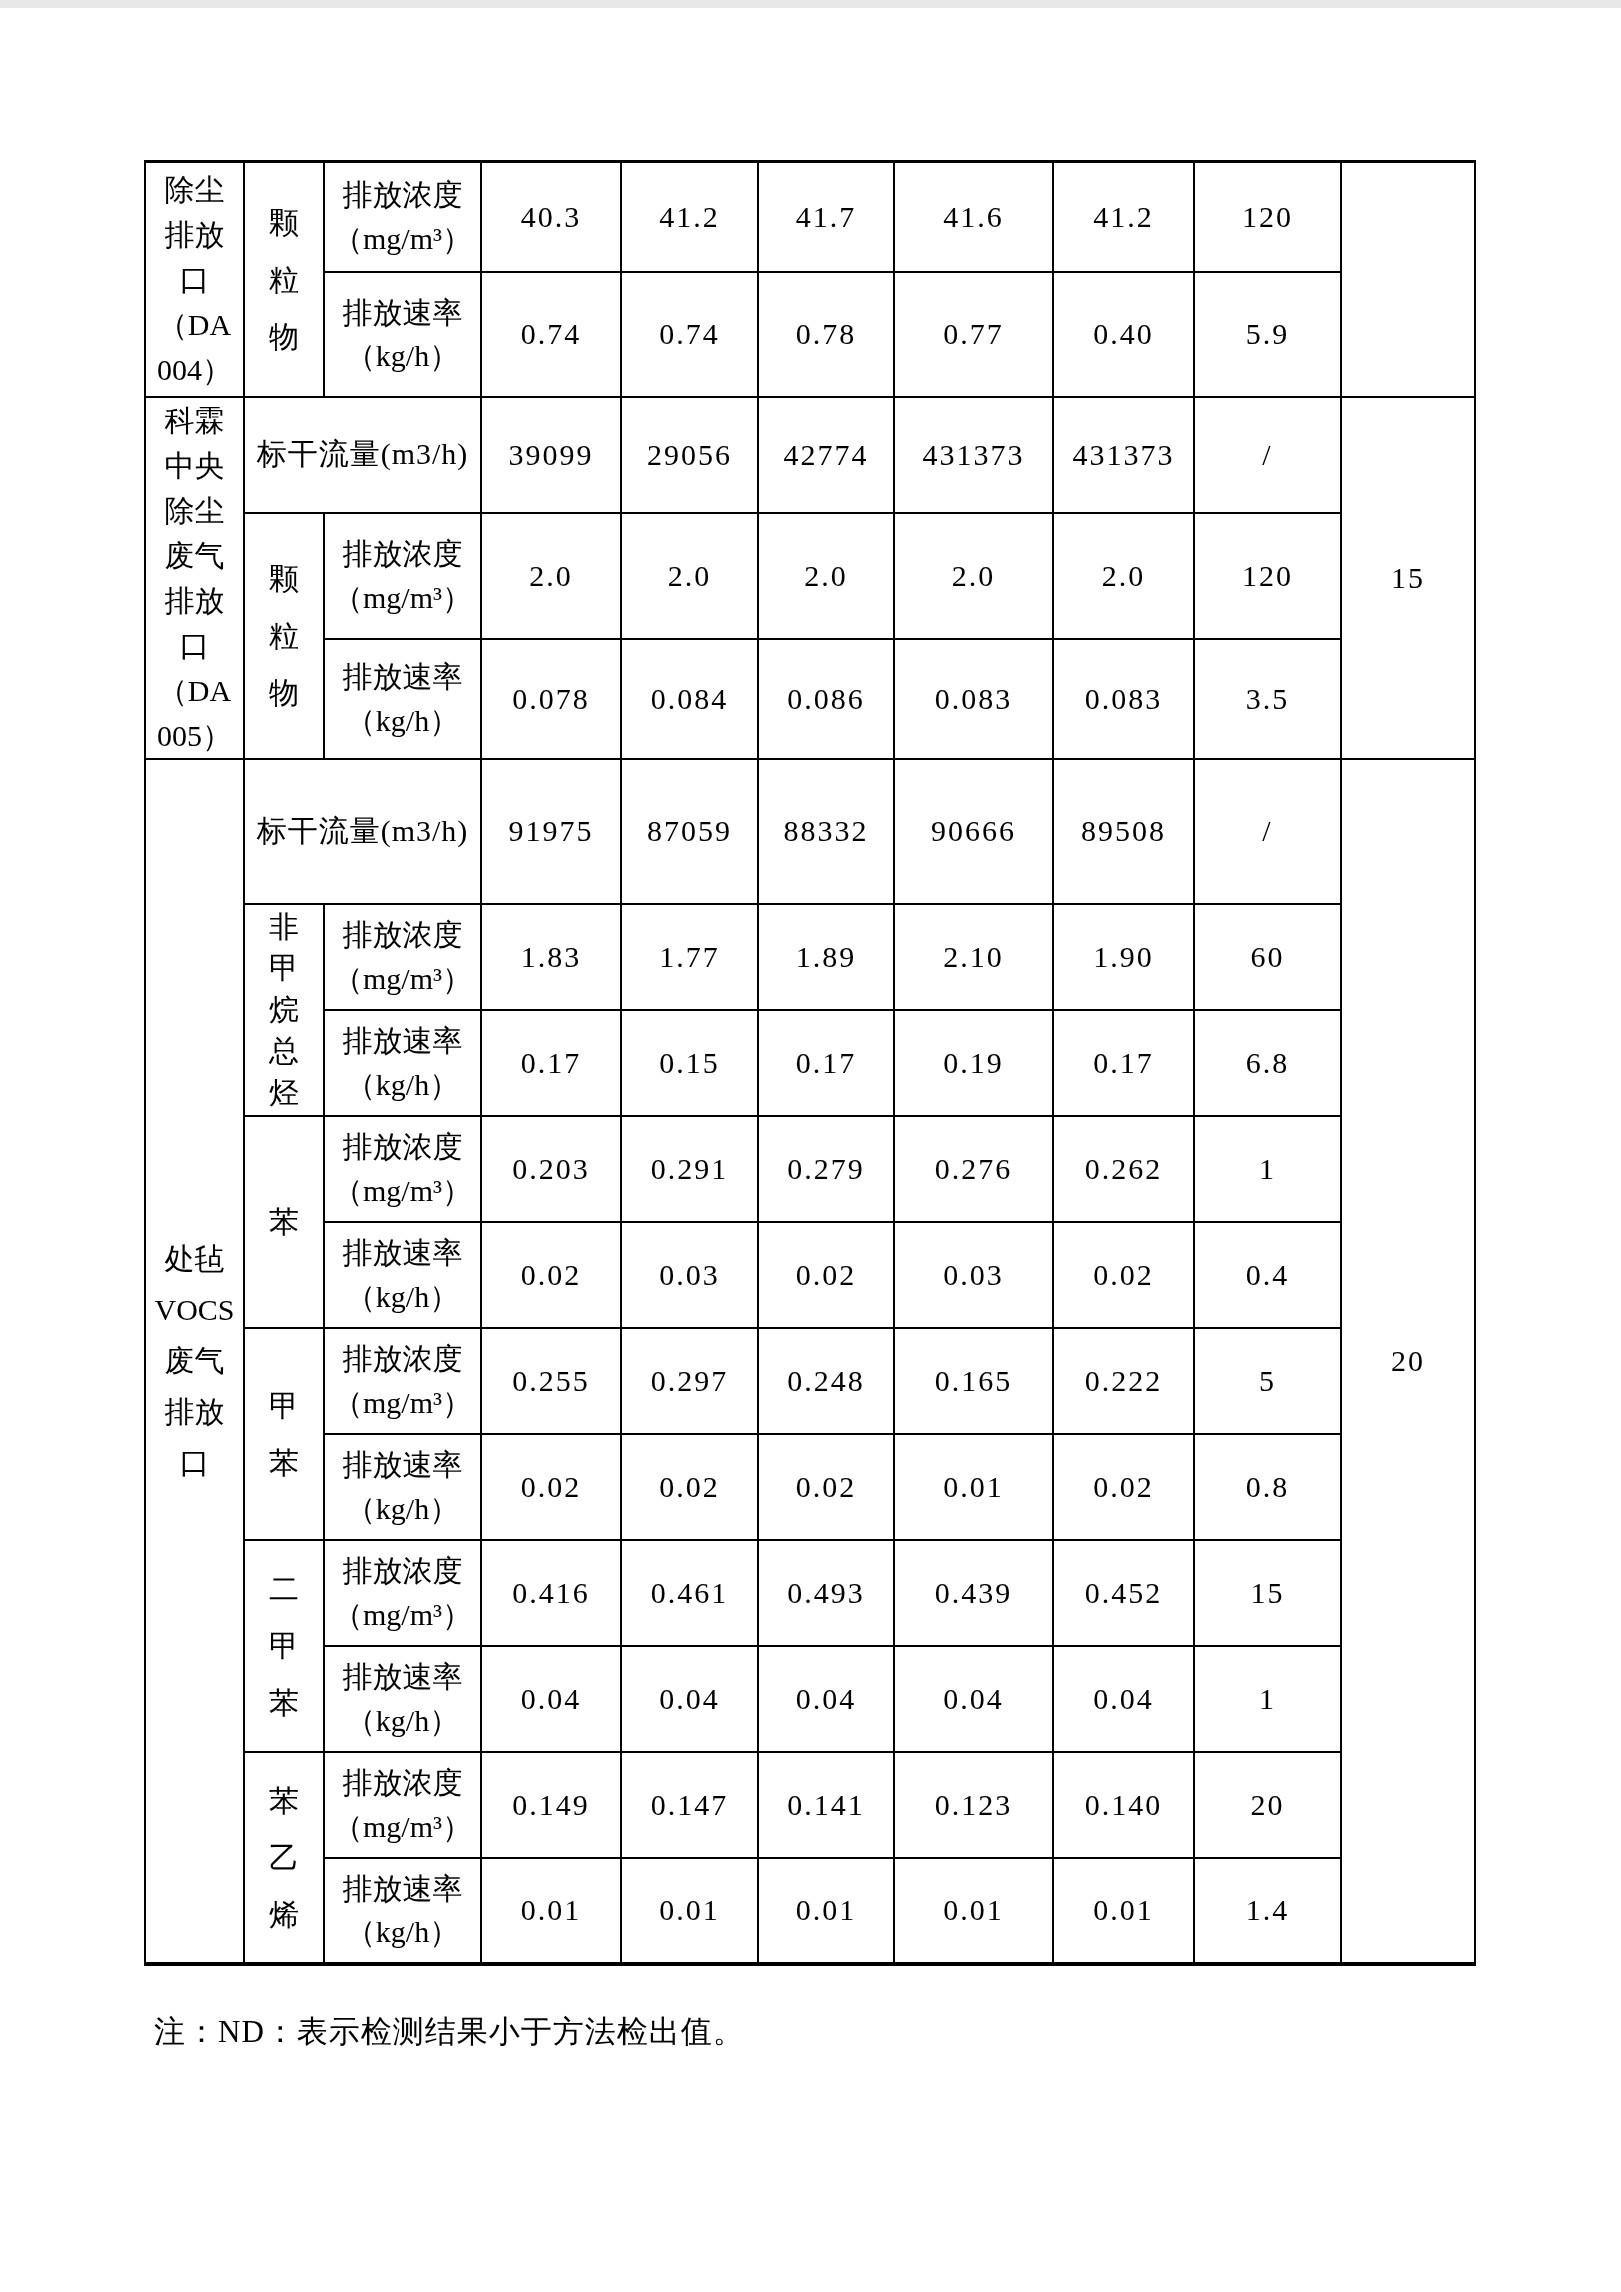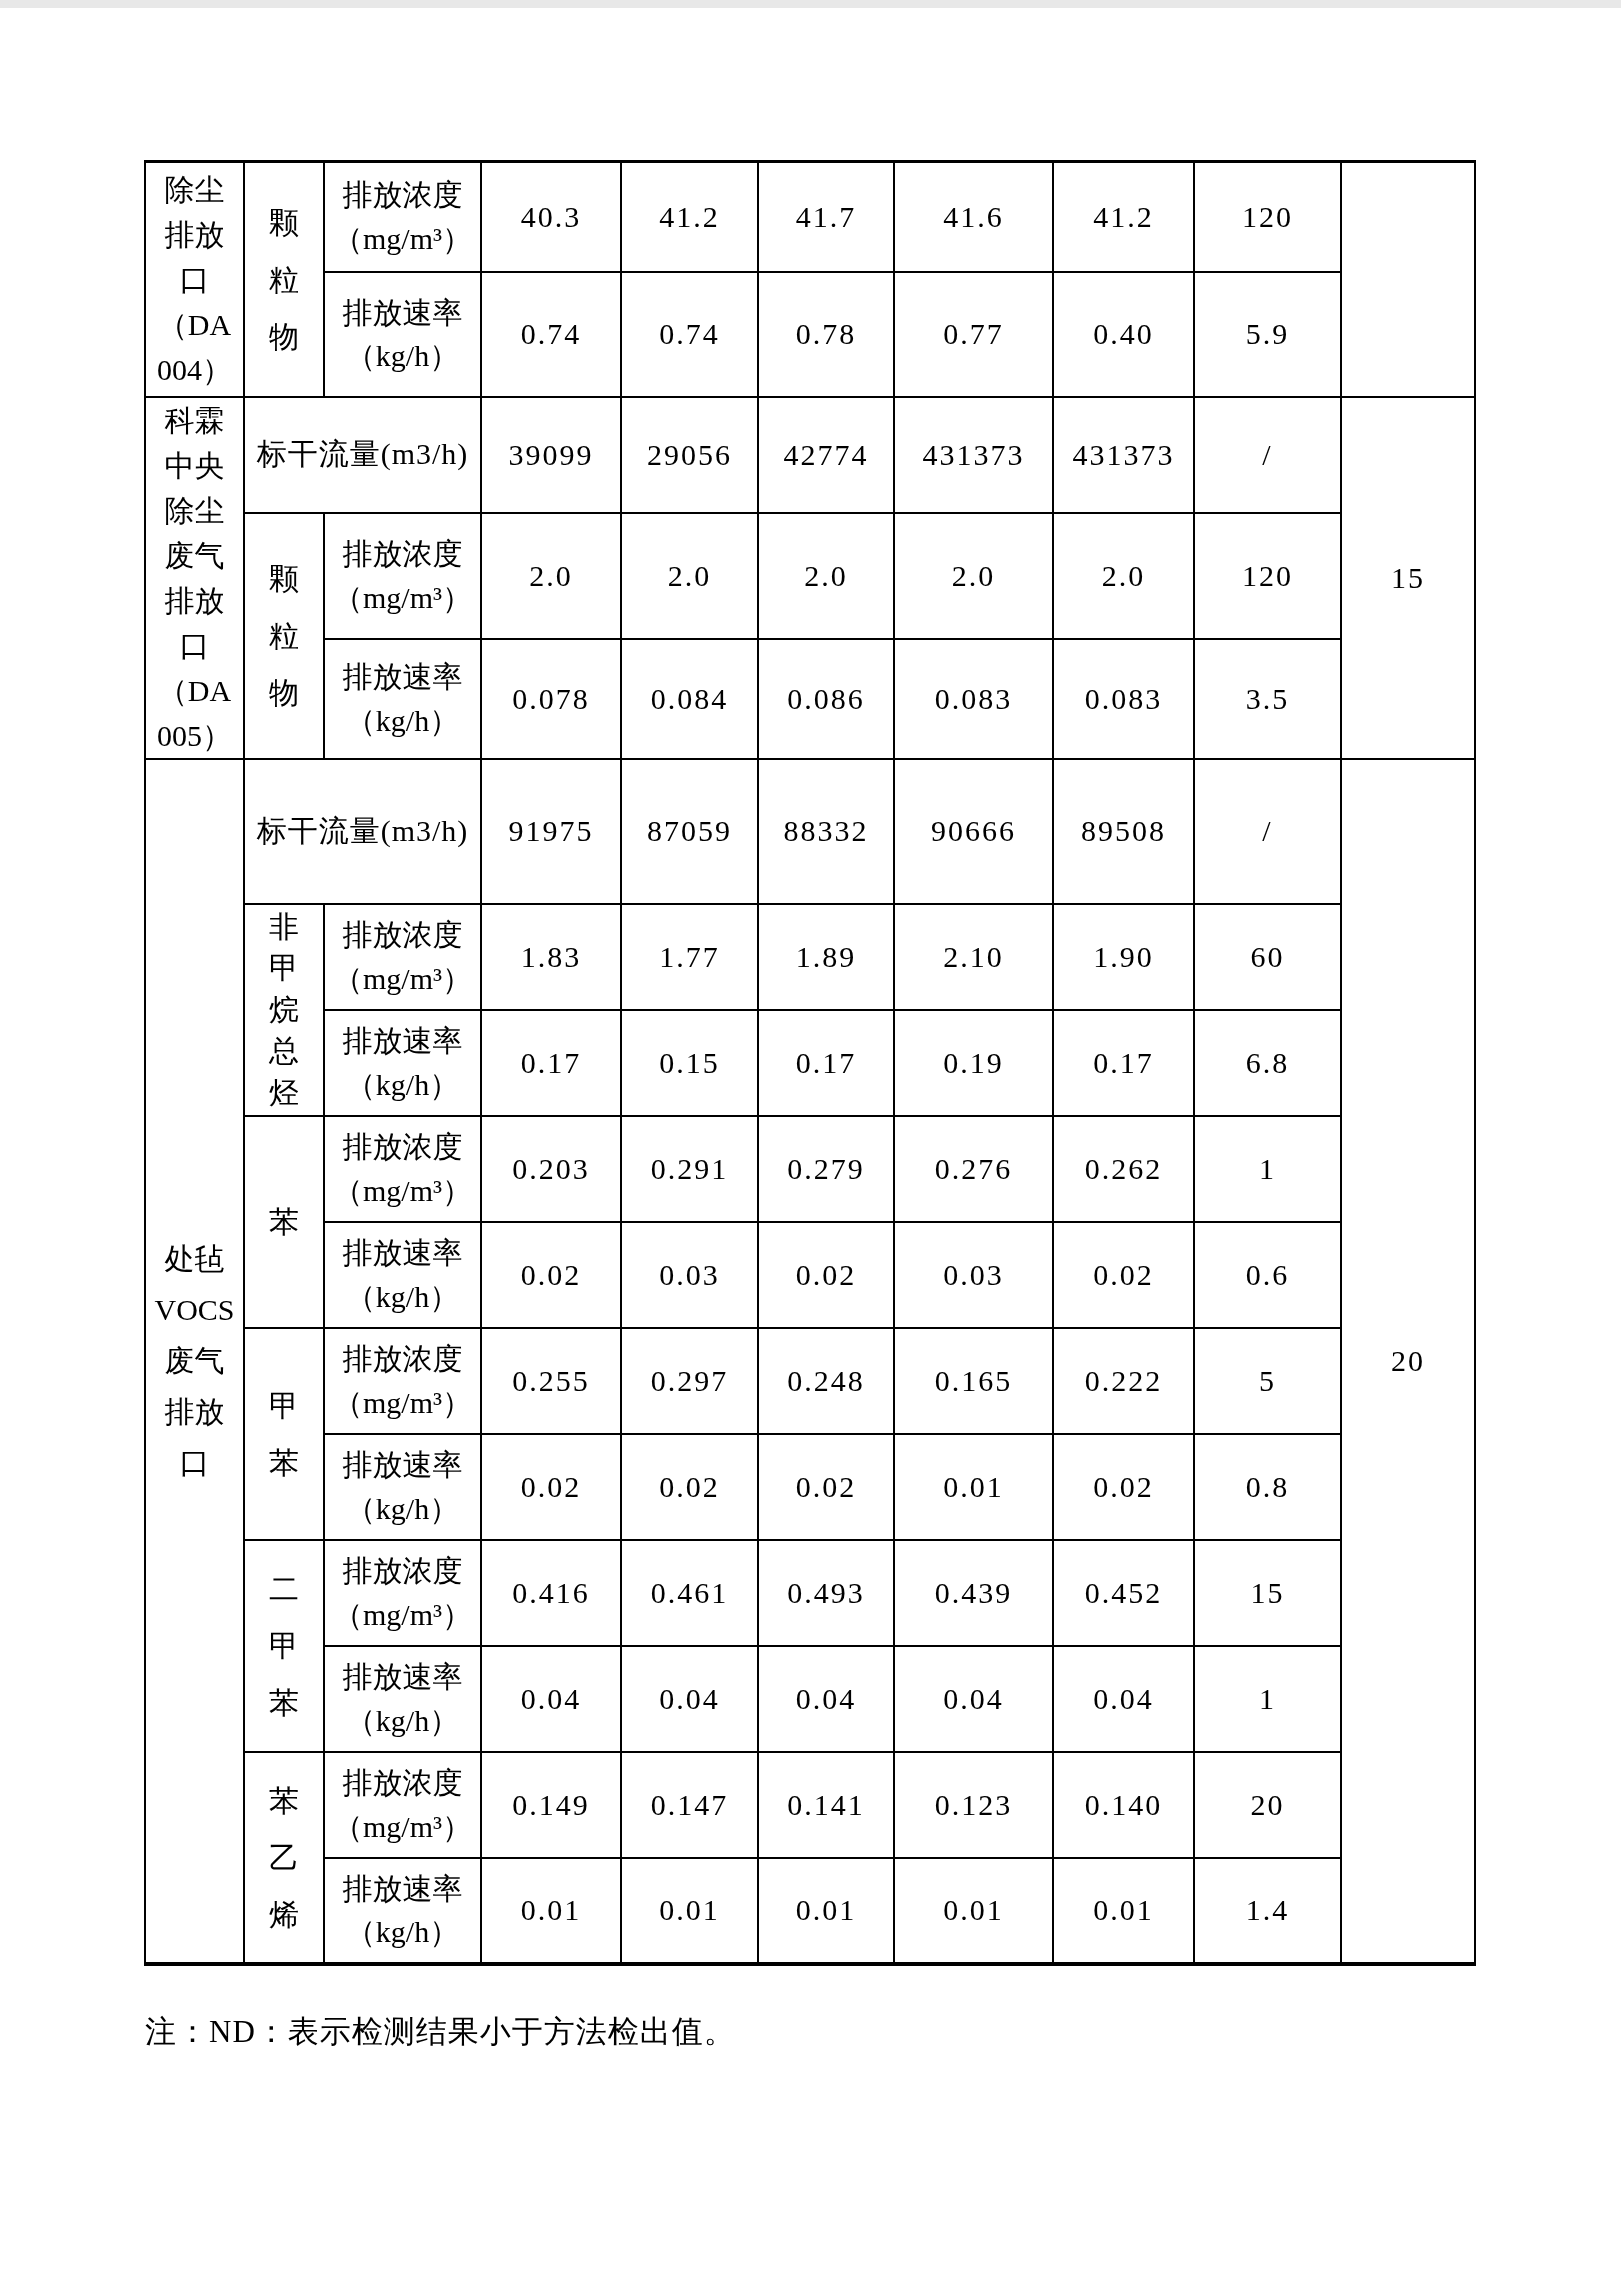--- a/index.html
+++ b/index.html
@@ -23,21 +23,21 @@
   .outlet-tall { line-height:1.7; }
   .pollutant { line-height:1.9; }
   .pollutant-tight { line-height:1.38; }
   .metric { line-height:1.45; font-size:30px; }
   .flow { font-size:28px; letter-spacing:1px; }
   .val { letter-spacing:2px; font-size:30px; }
   tr.h112{height:110px;} tr.h128{height:125px;} tr.h158{height:116px;}
   tr.h95{height:93px;}  tr.h122{height:120px;} tr.h148{height:145px;}
   tr.h108{height:106px;}
   .note {
-    position:absolute; left:145px; top:2003px; font-size:31px;
+    position:absolute; left:154px; top:2003px; font-size:31px;
     letter-spacing:1px; white-space:nowrap;
   }
 </style>
 </head>
 <body>
 
 <div class="page">
 
   <table class="report">
     <colgroup>
@@ -180,21 +180,21 @@
       <td class="val bt">1</td>
     </tr>
     <tr class="h108">
       <td class="pre metric bt">排放速率
 （kg/h）</td>
       <td class="val bt">0.02</td>
       <td class="val bt">0.03</td>
       <td class="val bt">0.02</td>
       <td class="val bt">0.03</td>
       <td class="val bt">0.02</td>
-      <td class="val bt">0.6</td>
+      <td class="val bt">0.4</td>
     </tr>
 
     <tr class="h108">
       <td rowspan="2" class="pre pollutant bt">甲
 苯</td>
       <td class="pre metric bt">排放浓度
 （mg/m³）</td>
       <td class="val bt">0.255</td>
       <td class="val bt">0.297</td>
       <td class="val bt">0.248</td>

